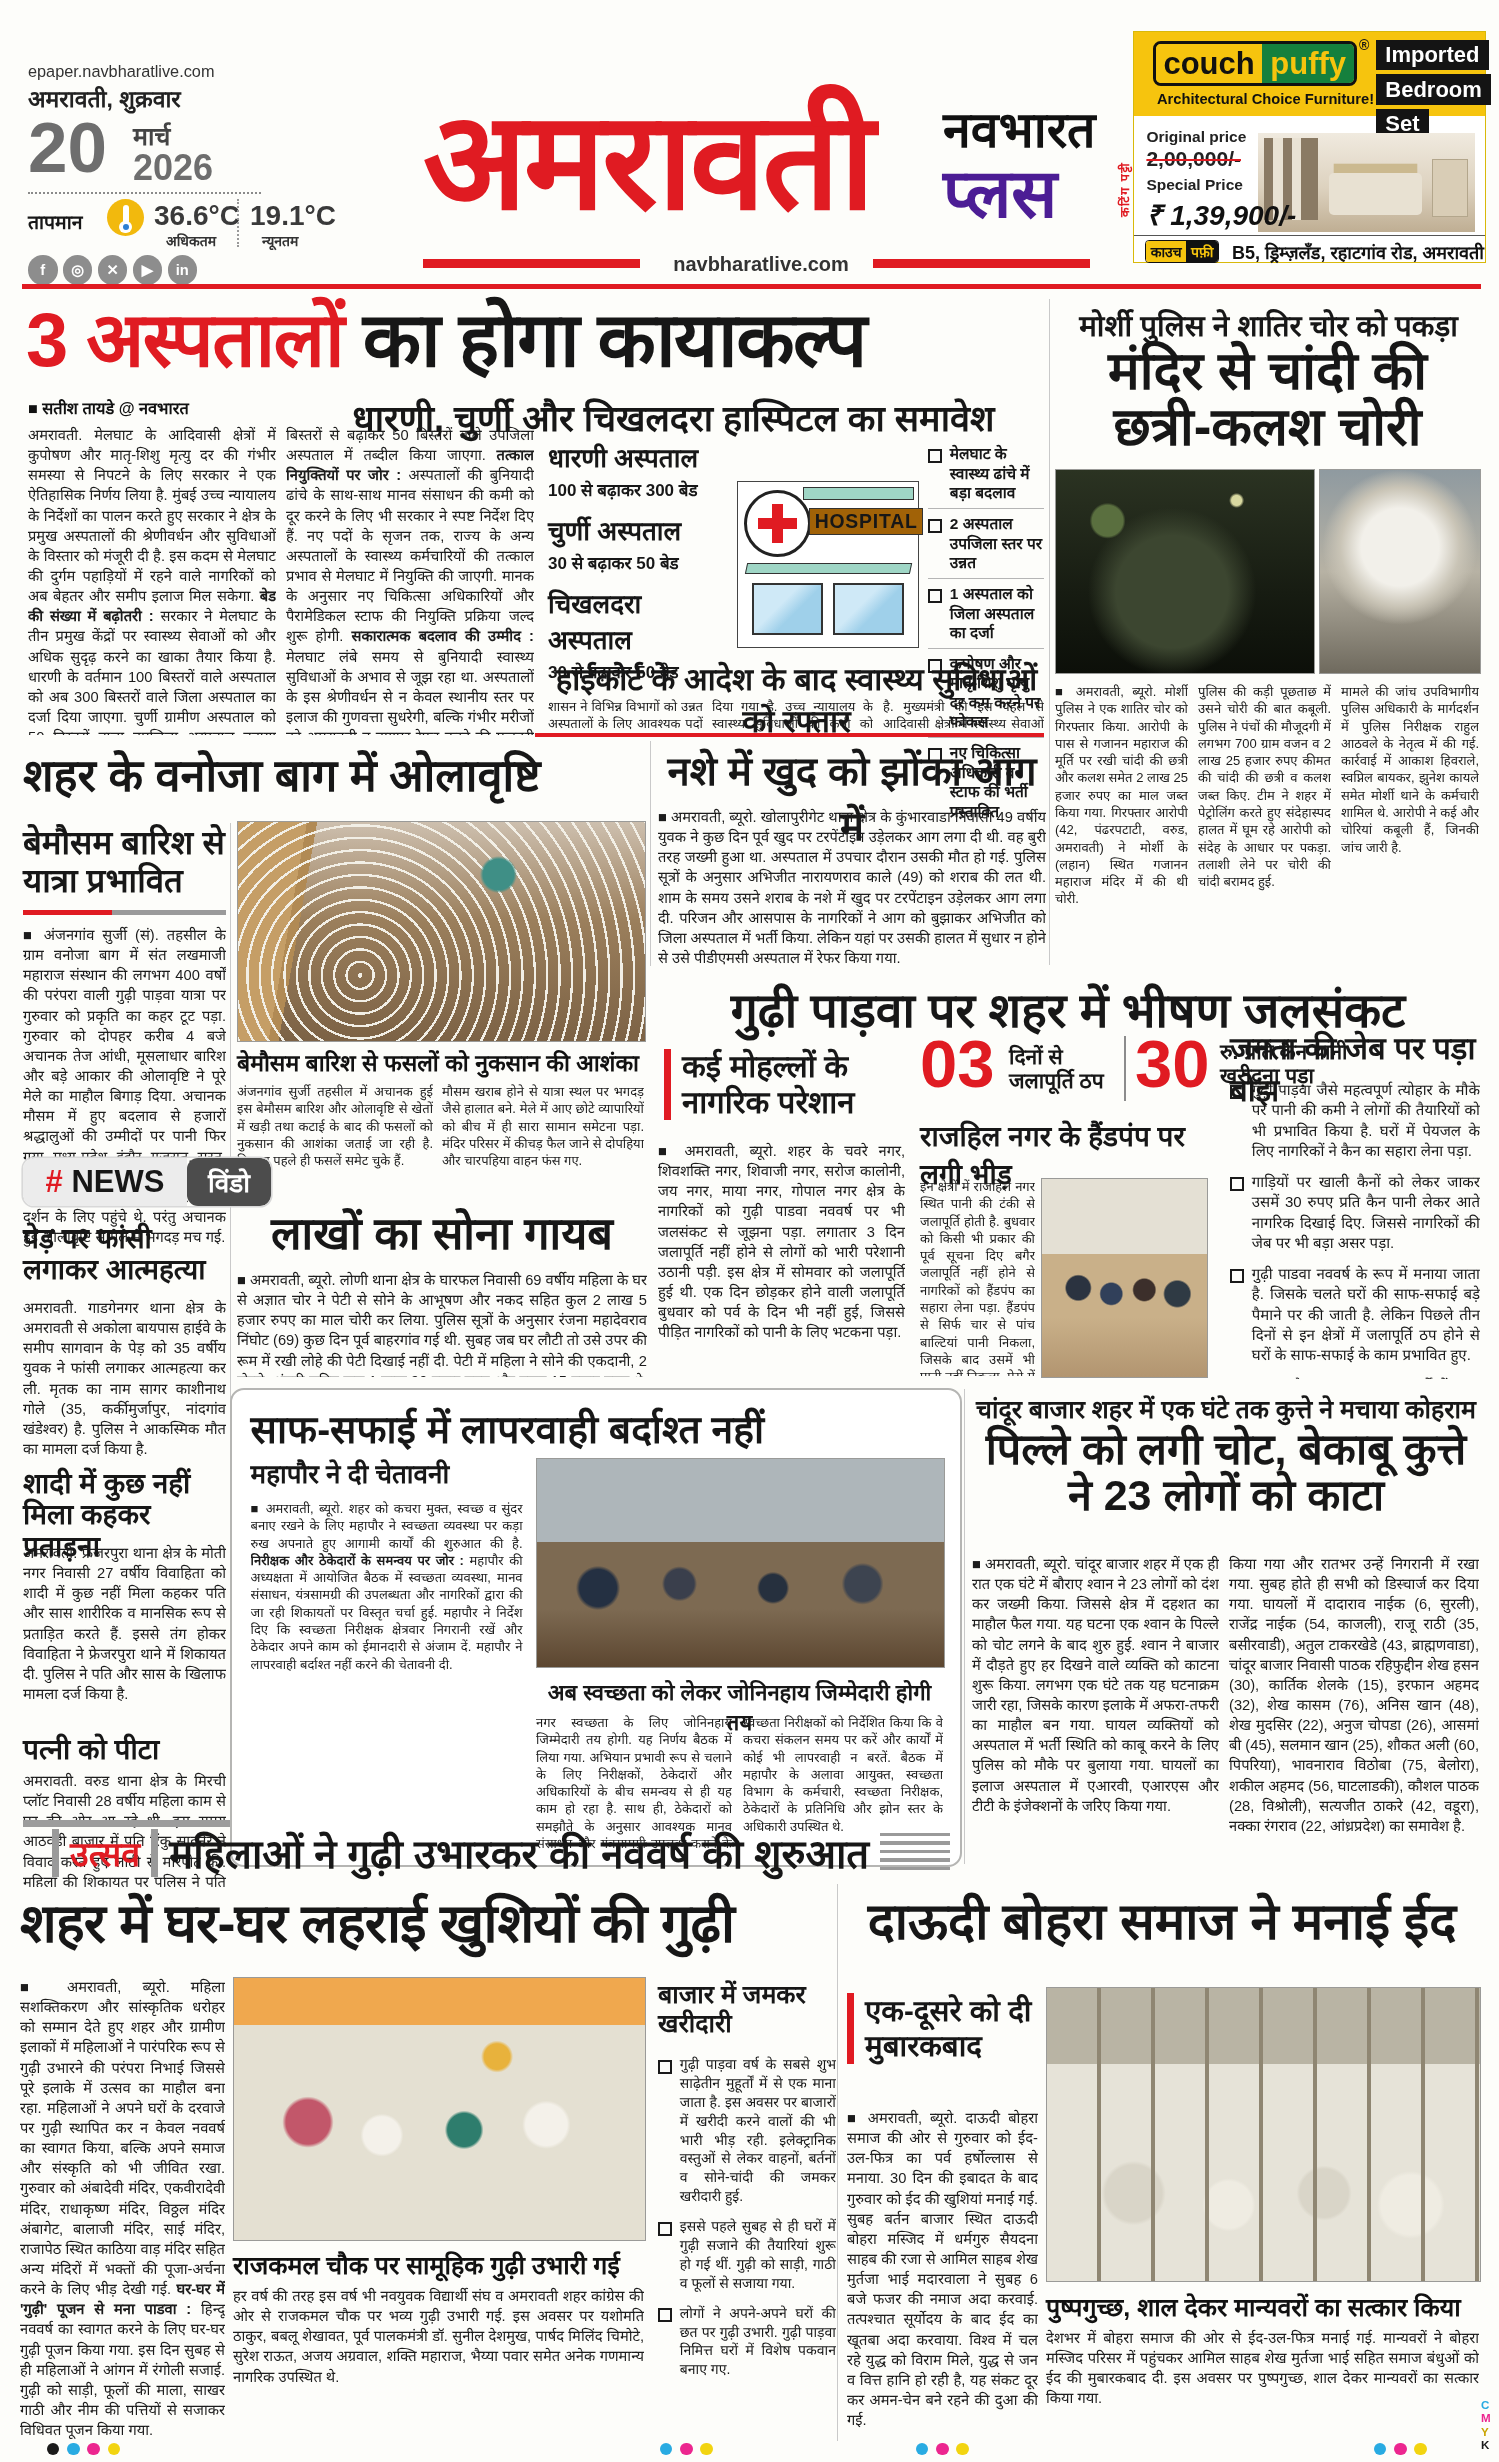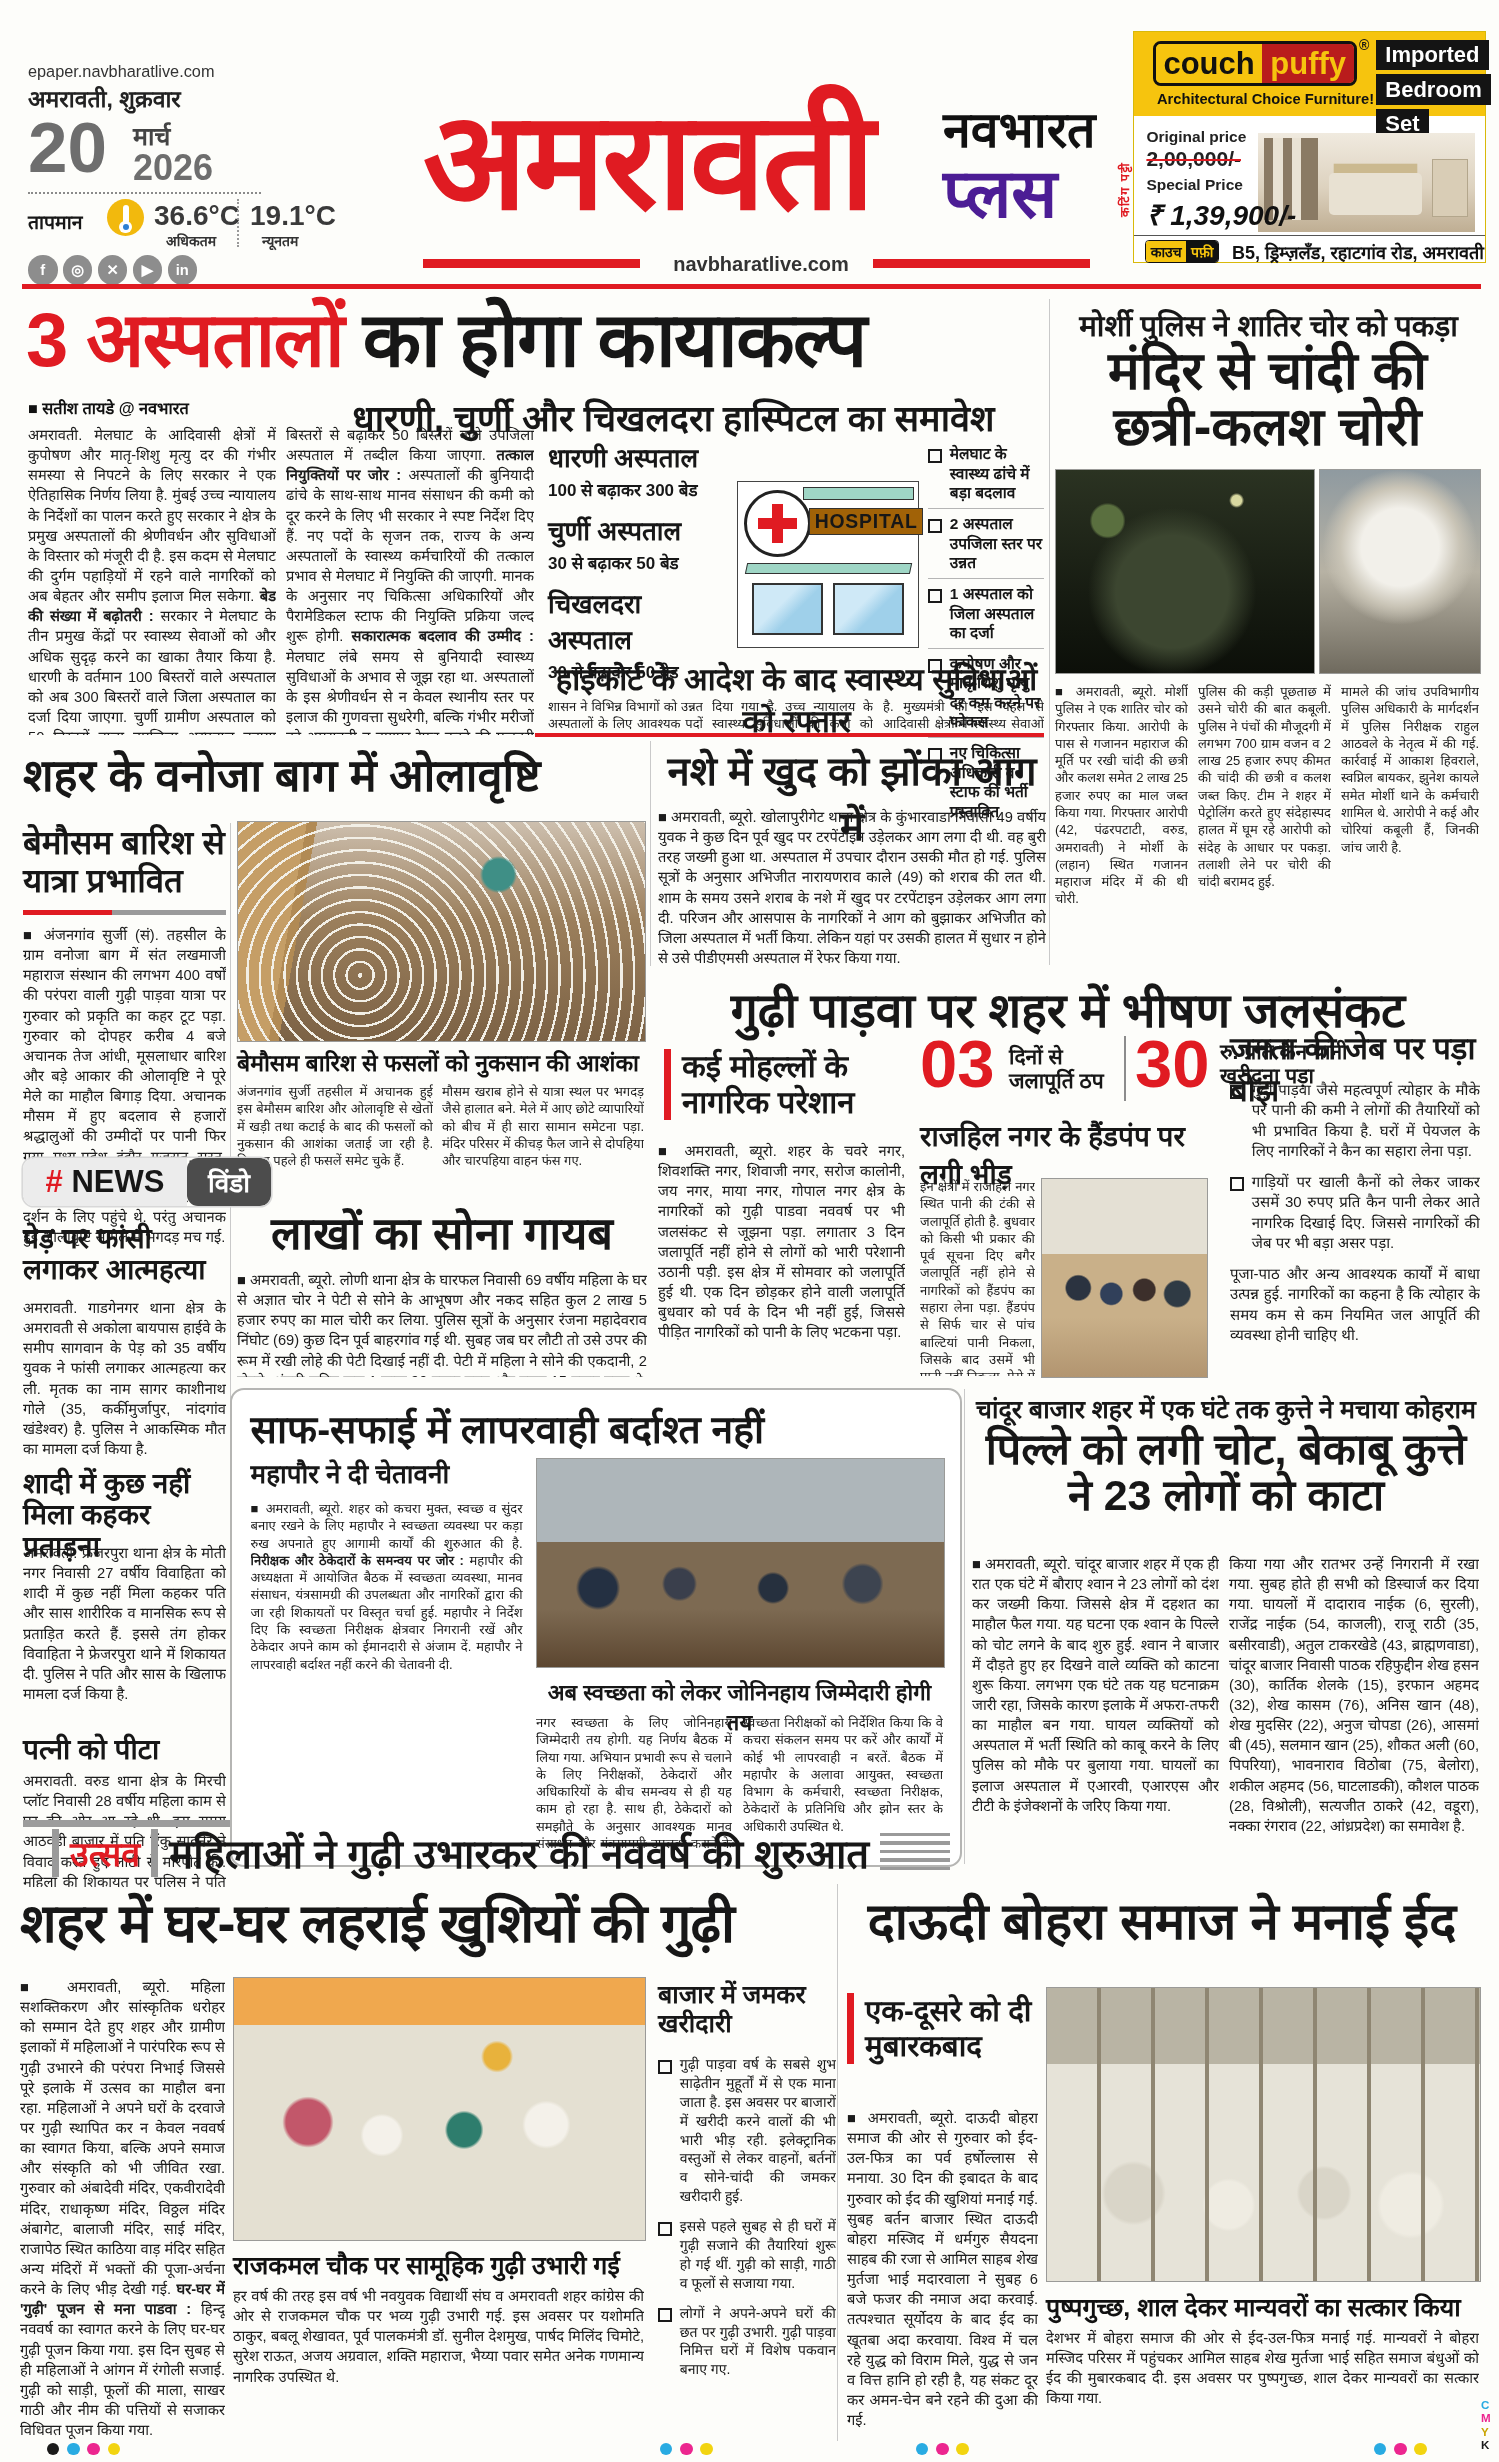--- a/index.html
+++ b/index.html
@@ -32,21 +32,21 @@
   
   .mast-city{font-size:136px;font-weight:900;color:#e01b22;letter-spacing:-3.1px;line-height:1;}
   .mast-p1{font-size:50px;font-weight:900;color:#111;line-height:1;}
   .mast-p2{font-size:68px;font-weight:900;color:#4c1d95;line-height:1;}
   .mast-site{font-size:20px;font-weight:bold;color:#333;}
   
   .adbox{border:1.6px solid #d9b90a;background:#fff;}
   .adband{background:#f6c40e;}
   .adlogo{display:inline-flex;border:3.1px solid #111;border-radius:7.8px;overflow:hidden;}
   .adlogo .l{background:#f6c40e;color:#111;font-weight:900;font-size:31px;padding:1.6px 7.8px;}
-  .adlogo .r{background:#b91c1c;color:#f6c40e;font-weight:900;font-size:31px;padding:1.6px 7.8px;}
+  .adlogo .r{background:#15803d;color:#f6c40e;font-weight:900;font-size:31px;padding:1.6px 7.8px;}
   .adtag{font-size:14.7px;font-weight:bold;color:#111;}
   .adprod{background:#141414;color:#fff;font-weight:800;font-size:22px;padding:2.3px 9.3px;display:inline-block;}
   .adprice-o{font-size:21px;font-weight:800;color:#222;text-decoration:line-through;text-decoration-color:#e01b22;text-decoration-thickness:2.3px;}
   .adprice-s{font-size:28px;font-weight:900;font-style:italic;color:#111;}
   .adlbl{font-size:15.5px;font-weight:800;color:#222;}
   .adaddr{font-size:18px;font-weight:800;color:#111;}
   .adhindi{display:inline-flex;border:1.6px solid #111;border-radius:3.9px;overflow:hidden;font-size:14px;font-weight:800;}
   .adhindi .l{background:#f6c40e;color:#111;padding:0.8px 4.7px;}
   .adhindi .r{background:#111;color:#f6c40e;padding:0.8px 4.7px;}
   .ad-side{writing-mode:vertical-rl;transform:rotate(180deg);font-size:12.4px;color:#e01b22;font-weight:bold;letter-spacing:1.6px;}
@@ -275,20 +275,24 @@
   <div class="abs" style="left:1230px;top:1080px;width:250px;height:299px;overflow:hidden;">
     <div class="wbullet">
         <span class="sq"></span>
         <span>गुढ़ी पाड़वा जैसे महत्वपूर्ण त्योहार के मौके पर पानी की कमी ने लोगों की तैयारियों को भी प्रभावित किया है. घरों में पेयजल के लिए नागरिकों ने कैन का सहारा लेना पड़ा.</span>
       </div>
     <div class="wbullet">
         <span class="sq"></span>
         <span>गाड़ियों पर खाली कैनों को लेकर जाकर उसमें 30 रुपए प्रति कैन पानी लेकर आते नागरिक दिखाई दिए. जिससे नागरिकों की जेब पर भी बड़ा असर पड़ा.</span>
       </div>
     <div class="wbullet">
+        <span class="sq"></span>
+        <span>गुढ़ी पाडवा नववर्ष के रूप में मनाया जाता है. जिसके चलते घरों की साफ-सफाई बड़े पैमाने पर की जाती है. लेकिन पिछले तीन दिनों से इन क्षेत्रों में जलापूर्ति ठप होने से घरों के साफ-सफाई के काम प्रभावित हुए.</span>
+      </div>
+    <div class="wbullet">
         <span>पूजा-पाठ और अन्य आवश्यक कार्यों में बाधा उत्पन्न हुई. नागरिकों का कहना है कि त्योहार के समय कम से कम नियमित जल आपूर्ति की व्यवस्था होनी चाहिए थी.</span>
       </div>
   </div>
 
   <div class="abs nwpill" style="left:23px;top:1158px;">
     <div class="nwl"><span class="red">#</span>&nbsp;<span>NEWS</span></div>
     <div class="nwr">विंडो</div>
   </div>
   <div class="abs b" style="left:23px;top:1223px;width:203px;font-size:28px;line-height:1.12;font-weight:800;">पेड़ पर फांसी लगाकर आत्महत्या</div>
   <div class="abs col" style="left:23px;top:1298px;width:203px;height:163px;">अमरावती. गाडगेनगर थाना क्षेत्र के अमरावती से अकोला बायपास हाईवे के समीप सागवान के पेड़ को 35 वर्षीय युवक ने फांसी लगाकर आत्महत्या कर ली. मृतक का नाम सागर काशीनाथ गोले (35, कर्कीमुर्जापुर, नांदगांव खंडेश्वर) है. पुलिस ने आकस्मिक मौत का मामला दर्ज किया है.</div>

